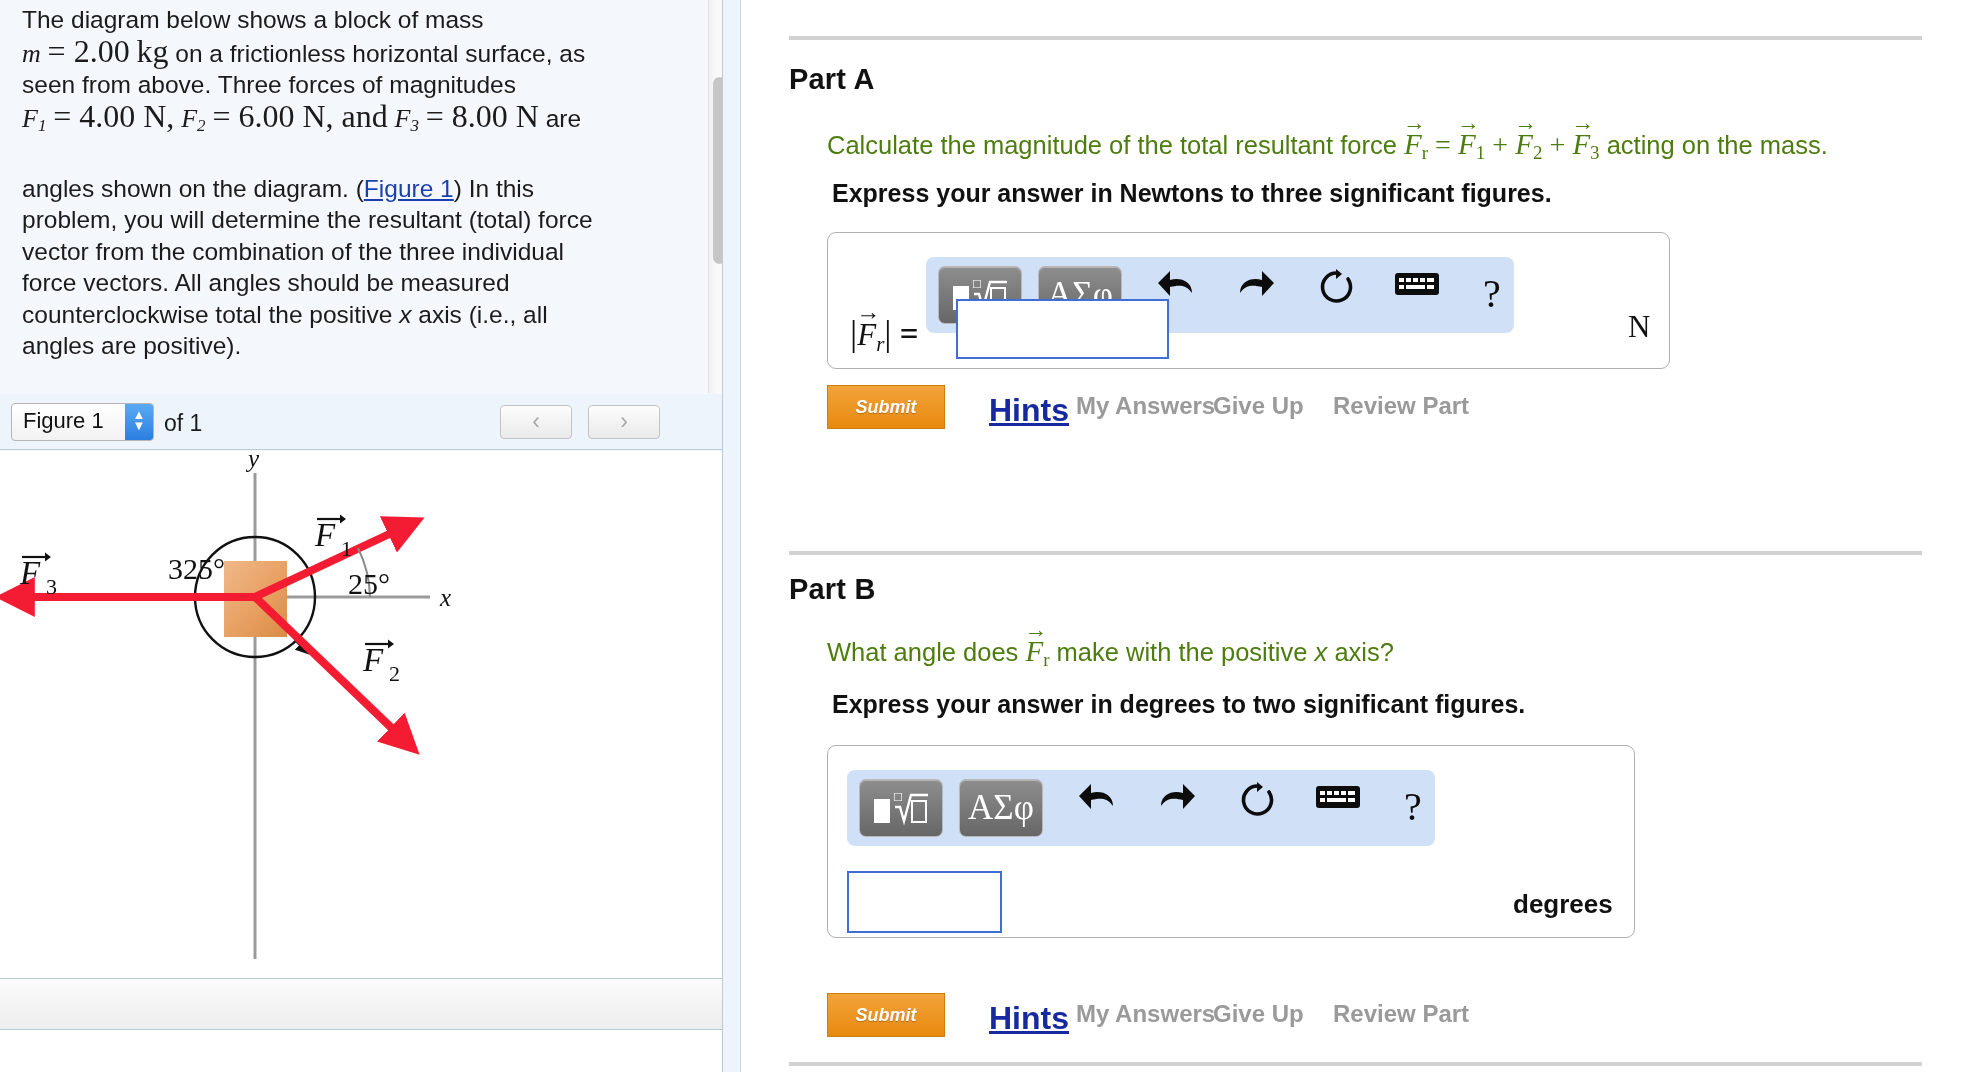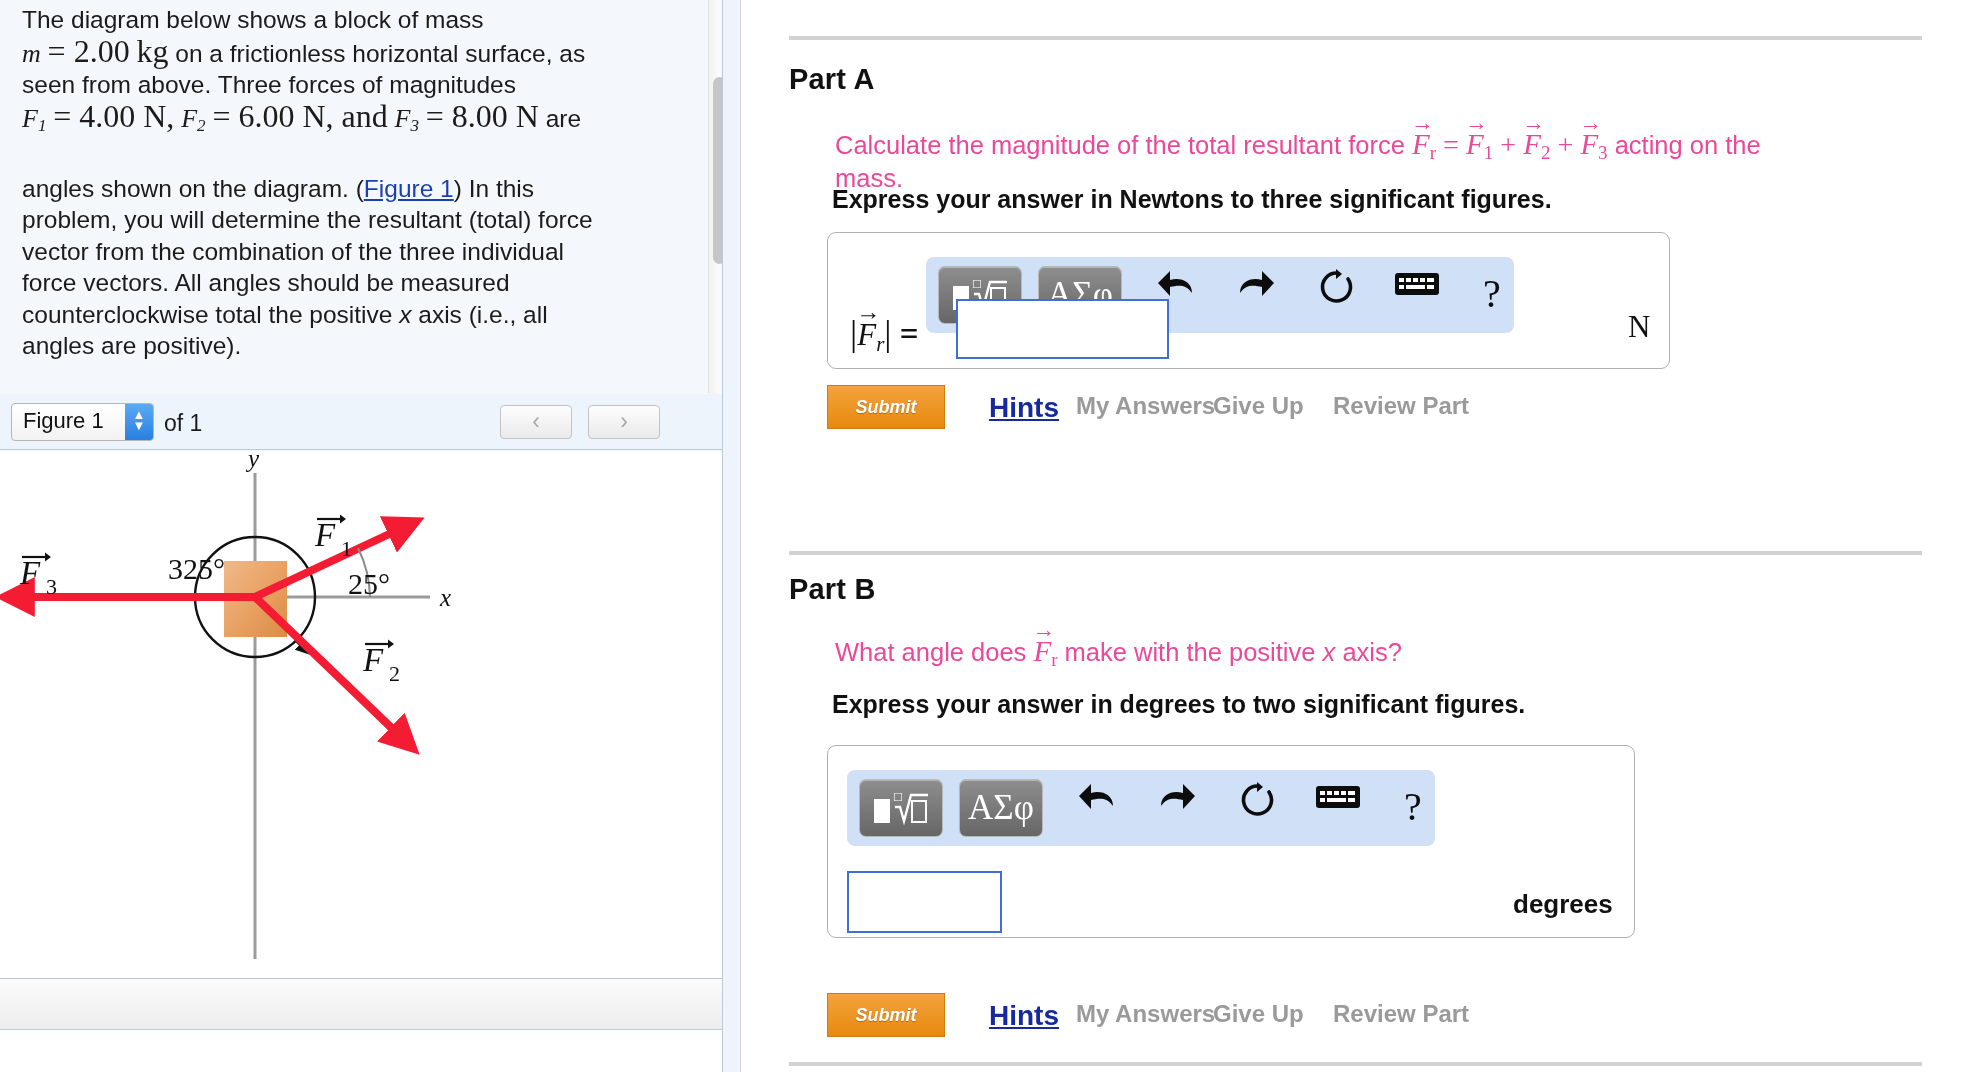--- a/index.html
+++ b/index.html
@@ -102,21 +102,21 @@
     background:#ffffff;
   }
   .hrule{
     position:absolute; left:48px; width:1133px; height:4px; background:#d2d2d2;
   }
   .part-title{
     position:absolute; left:48px; font-weight:bold; font-size:29px; color:#111;
     letter-spacing:.2px;
   }
   .q-text{
-    position:absolute; left:94px; font-size:25.5px; color:#ec4899;
+    position:absolute; left:86px; font-size:25.5px; color:#4d7c0f;
   }
   .q-bold{
     position:absolute; left:91px; font-size:25px; color:#111; font-weight:bold;
   }
   .mserif{ font-family:"Liberation Serif", serif; }
   .vec{ position:relative; display:inline-block; font-family:"Liberation Serif",serif; font-style:italic; }
   .vec > .arw{
     position:absolute; left:-1px; top:-0.72em; width:100%; text-align:center;
     font-size:.78em; font-style:normal; line-height:1;
   }
@@ -152,21 +152,21 @@
 
   .submit-btn{
     position:absolute; width:118px; height:44px;
     background:linear-gradient(to bottom,#f2a33c,#e8890f);
     border:1px solid #cf7c0b; border-radius:0;
     color:#fff; font-weight:bold; font-size:18px; text-align:center; line-height:42px;
     text-shadow:0 1px 1px rgba(0,0,0,.25);
     font-style:italic;
   }
   .link-hints{
-    position:absolute; color:#17299e; font-weight:bold; font-size:28px;
+    position:absolute; color:#17299e; font-weight:bold; font-size:32px;
     text-decoration:underline;
   }
   .link-grey{
     position:absolute; color:#9a9a9a; font-weight:bold; font-size:24px;
   }
   .rule-bottom{
     position:absolute; left:48px; top:1062px; width:1133px; height:4px; background:#d2d2d2;
   }
 </style>
 </head>
@@ -285,21 +285,21 @@
   <div class="q-text" style="top:128px;">
     <span>Calculate the magnitude of the total resultant force </span><span class="vec" style="font-size:29px;"><span class="arw">→</span><span>F</span></span><span class="sb" style="font-size:19px;">r</span>
     <span class="mserif" style="font-size:28px;">=</span>
     <span class="vec" style="font-size:29px;"><span class="arw">→</span><span>F</span></span><span class="sb" style="font-size:19px;">1</span>
     <span class="mserif" style="font-size:28px;">+</span>
     <span class="vec" style="font-size:29px;"><span class="arw">→</span><span>F</span></span><span class="sb" style="font-size:19px;">2</span>
     <span class="mserif" style="font-size:28px;">+</span>
     <span class="vec" style="font-size:29px;"><span class="arw">→</span><span>F</span></span><span class="sb" style="font-size:19px;">3</span><span> acting on the mass.</span>
   </div>
 
-  <div class="q-bold" style="top:185px;">Express your answer in Newtons to three significant figures.</div>
+  <div class="q-bold" style="top:179px;">Express your answer in Newtons to three significant figures.</div>
 
   <div class="answer-card" style="left:86px; top:232px; width:843px; height:137px;">
     <div class="mathbar" style="left:98px; top:24px; width:588px;">
 
       <div class="mbtn" style="left:12px;">
         <svg width="60" height="44" viewBox="0 0 60 44" style="margin-top:7px;">
           <rect x="3" y="12" width="16" height="24" fill="#fff"></rect>
           <text x="22" y="14" font-size="11" fill="#fff" font-family="Liberation Serif, serif">☐</text>
           <path d="M24,20 L29,20 L33,34 L40,8 L57,8" stroke="#fff" stroke-width="2.4" fill="none"></path>
           <rect x="41" y="14" width="14" height="21" fill="none" stroke="#fff" stroke-width="2"></rect>

